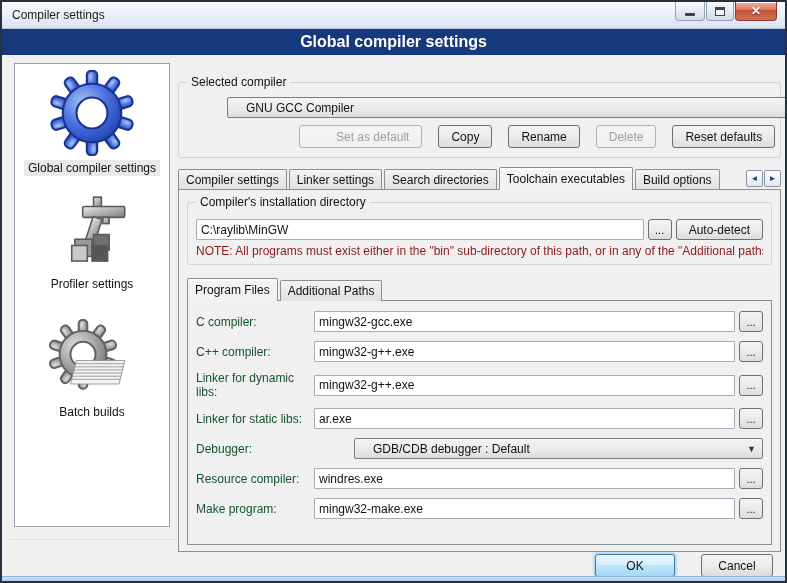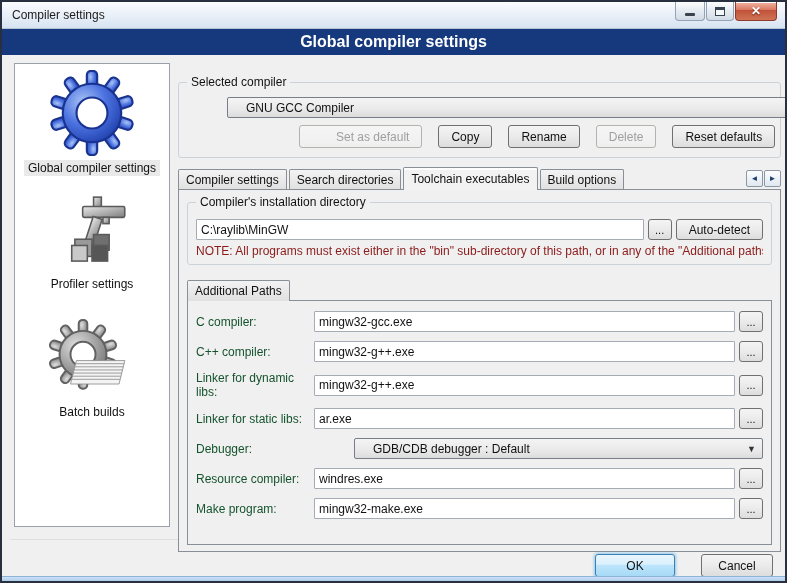--- a/index.html
+++ b/index.html
@@ -262,20 +262,21 @@
         <button class="btn disabled first">Set as default</button>
         <button class="btn">Copy</button>
         <button class="btn">Rename</button>
         <button class="btn disabled">Delete</button>
         <button class="btn last">Reset defaults</button>
       </div>
     </div>
 
     <div class="tabstrip">
       <div class="tab">Compiler settings</div>
+      <div class="tab">Linker settings</div>
       <div class="tab">Search directories</div>
       <div class="tab active">Toolchain executables</div>
       <div class="tab">Build options</div>
 
       <div class="tab-scrollers">
         <div class="tab-scroll-btn">◄</div>
         <div class="tab-scroll-btn">►</div>
       </div>
     </div>
 
@@ -285,20 +286,21 @@
         <span class="gb-label">Compiler's installation directory</span>
         <div class="dir-row">
           <input class="txt" type="text" value="C:\raylib\MinGW" style="">
           <button class="btn browse">...</button>
           <button class="btn autodetect">Auto-detect</button>
         </div>
         <div class="note">NOTE: All programs must exist either in the "bin" sub-directory of this path, or in any of the "Additional paths"...</div>
       </div>
 
       <div class="subtabs">
+        <div class="tab active">Program Files</div>
         <div class="tab">Additional Paths</div>
       </div>
 
       <div class="subpanel">
 
         <div class="field-row">
           <span class="flabel">C compiler:</span>
           <input class="txt" type="text" value="mingw32-gcc.exe" style="">
           <button class="btn browse">...</button>
         </div>

